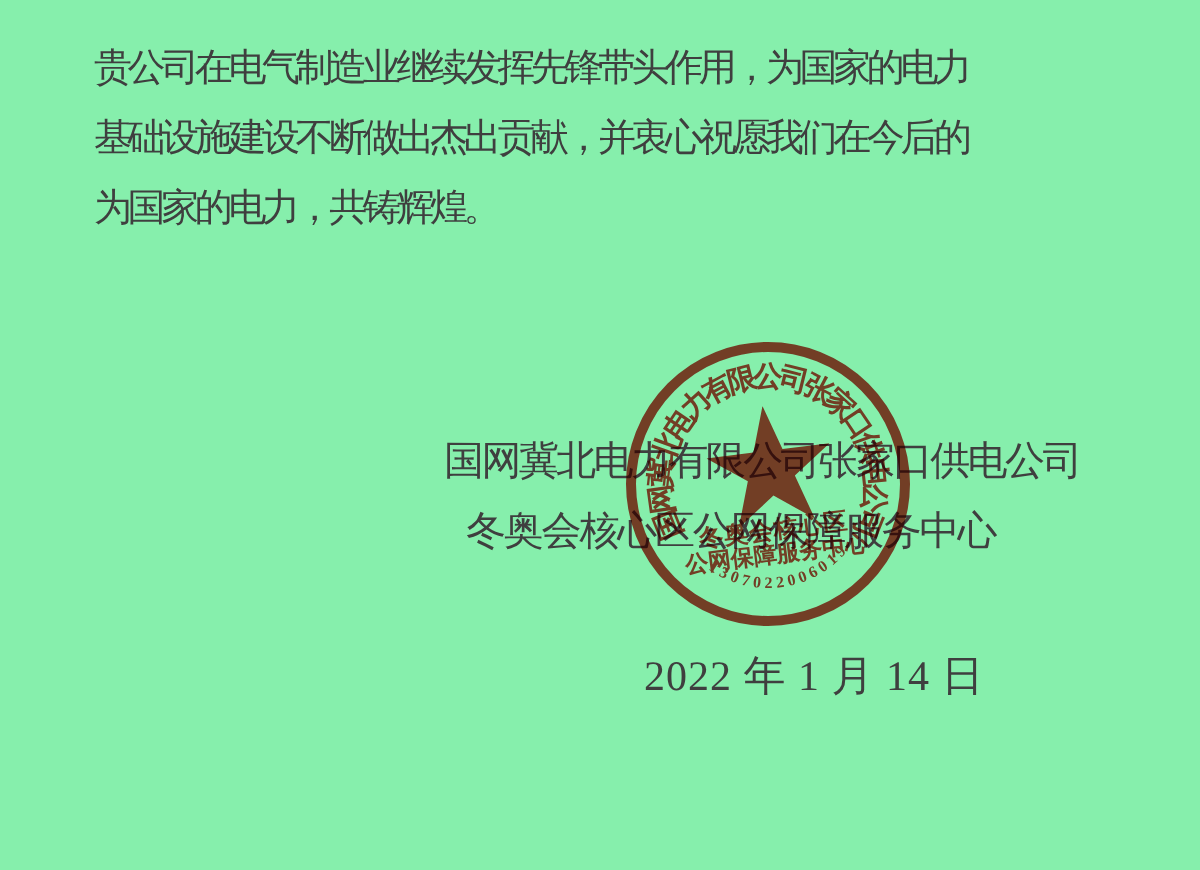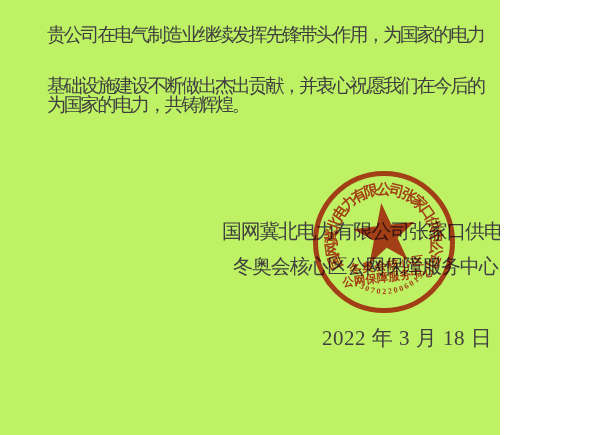--- a/index.html
+++ b/index.html
@@ -1,36 +1,36 @@
 <!DOCTYPE html>
 <html><head>
 <meta charset="utf-8">
 <style>
   html, body { margin: 0; padding: 0; background: #ffffff; }
   .page {
     position: relative;
-    width: 500px;
+    width: 600px;
     height: 435px;
-    background: #bef264;
+    background: #86efac;
     overflow: hidden;
     font-family: "Liberation Serif", "DejaVu Serif", serif;
     color: #3f3f3f;
   }
 
   
   .body-line {
     position: absolute;
     left: 47px;
     font-size: 19px;
     letter-spacing: -2.2px;
     white-space: nowrap;
     line-height: 1.1;
   }
   .body-line.l1 { top: 25px; }
-  .body-line.l2 { top: 76px; font-family: Liberation Serif, serif; }
+  .body-line.l2 { top: 60px; font-family: Liberation Serif, serif; }
   .body-line.l3 { top: 95px; }
 
   
   .sig-line {
     position: absolute;
     font-size: 20px;
     white-space: nowrap;
     line-height: 1.1;
   }
   .sig-line.s1 { left: 222px; top: 220px; letter-spacing: -1.3px; }
@@ -121,21 +121,21 @@
     <div class="body-line l1">贵公司在电气制造业继续发挥先锋带头作用，为国家的电力</div>
     <div class="body-line l2">基础设施建设不断做出杰出贡献，并衷心祝愿我们在今后的</div>
     <div class="body-line l3">为国家的电力，共铸辉煌。</div>
   </div>
 
   <div class="signature">
     <div class="sig-line s1">国网冀北电力有限公司张家口供电公司</div>
     <div class="sig-line s2">冬奥会核心区公网保障服务中心</div>
   </div>
 
-  <div class="date-line">2022 年 3 月 18 日</div>
+  <div class="date-line">2022 年 1 月 14 日</div>
 
   <div class="seal" style="--seal-color: #d63225;">
     <div class="seal-ring"></div>
     <div class="seal-arc">
         <span style="transform: rotate(-112deg) translateY(-53px);">国</span>
         <span style="transform: rotate(-98deg) translateY(-53px);">网</span>
         <span style="transform: rotate(-84deg) translateY(-53px);">冀</span>
         <span style="transform: rotate(-70deg) translateY(-53px);">北</span>
         <span style="transform: rotate(-56deg) translateY(-53px);">电</span>
         <span style="transform: rotate(-42deg) translateY(-53px);">力</span>

